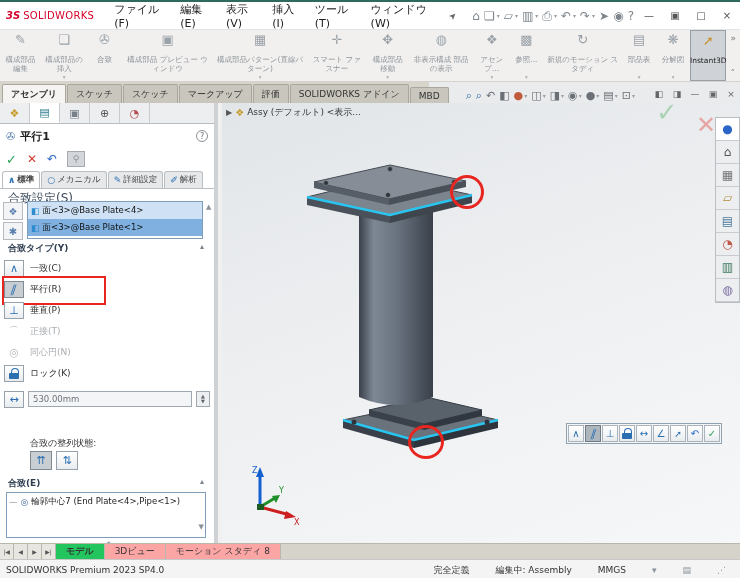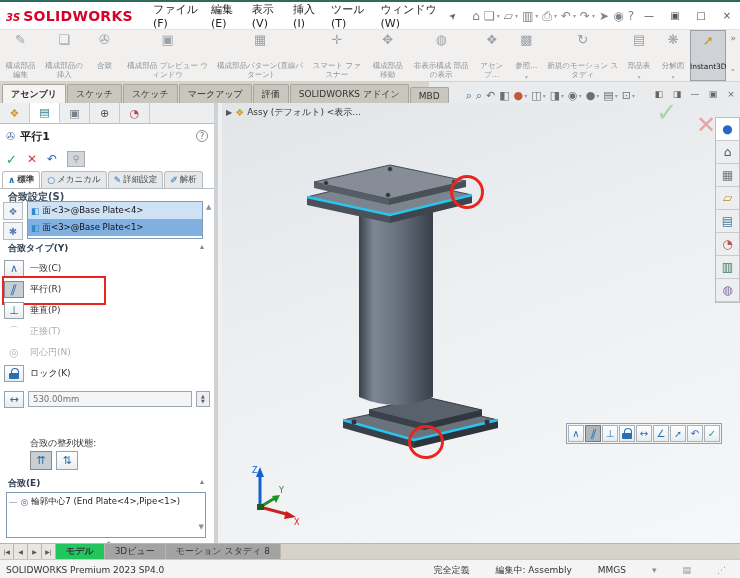--- a/index.html
+++ b/index.html
@@ -4,36 +4,36 @@
 <style>
   * { margin:0; padding:0; box-sizing:border-box; }
   html,body { width:740px; height:578px; }
   body { font-family:"DejaVu Sans",sans-serif; font-size:9px; color:#333; background:#f0f0f0; overflow:hidden; }
   #app { position:relative; width:740px; height:578px; background:#f0f0f0; border-top:2px solid #2e6b5e; }
 
   
   #titlebar { position:absolute; left:0; top:0; width:740px; height:28px; background:#fff; display:flex; align-items:center; border-bottom:1px solid #e3e3e3; }
   .logo { display:flex; align-items:baseline; margin-left:6px; white-space:nowrap; }
   .logo-mark { font-style:italic; font-weight:bold; font-size:10px; color:#d6002a; margin-right:3px; }
-  .logo-word { font-size:14px; font-weight:bold; color:#d6002a; letter-spacing:.3px; }
+  .logo-word { font-size:10px; font-weight:normal; color:#d6002a; letter-spacing:.3px; }
   #menubar { display:flex; margin-left:14px; }
   .menu-item { padding:2px 6px; font-size:11px; color:#222; cursor:default; }
   .pin-glyph { display:inline-block; transform:rotate(-45deg); color:#666; font-size:9px; margin:0 4px; }
   #qa { display:flex; align-items:center; margin-left:10px; }
   .qa-btn { display:flex; align-items:center; margin:0 2px; color:#7d848b; }
   .qa-ico { font-size:12px; line-height:12px; }
   .qa-caret { font-size:6px; color:#9aa0a6; margin-left:2px; }
   #winctrl { margin-left:auto; display:flex; }
   .wbtn { width:26px; height:24px; display:flex; align-items:center; justify-content:center; color:#555; font-size:10px; }
 
   
   #ribbon { position:absolute; left:0; top:28px; width:740px; height:52px; background:#f1f0ef; display:flex; align-items:stretch; border-bottom:1px solid #d6d3cd; overflow:hidden; }
   .rbtn { min-width:34px; max-width:96px; padding:3px 3px 1px; display:flex; flex-direction:column; align-items:center; justify-content:flex-start; color:#8f959b; text-align:center; }
   .rbtn .ric { font-size:13px; line-height:14px; color:#9aa1a8; }
-  .rbtn .rlab { font-size:7.5px; line-height:1.2; margin-top:14px; }
+  .rbtn .rlab { font-size:7.5px; line-height:1.2; margin-top:8px; }
   .rbtn .rcaret { font-size:5.5px; color:#a7adb3; margin-top:auto; }
   .rbtn.active { background:#cfd2d6; border:1px solid #9aa0a7; color:#222; }
   .rbtn.active .ric { color:#c8922a; }
   #ribbon-extra { margin-left:auto; display:flex; flex-direction:column; justify-content:space-between; padding:3px 4px; color:#777; }
 
   
   #tabrow { position:absolute; left:0; top:80px; width:740px; height:21px; background:linear-gradient(90deg,#d7d4cc 0 58%,#e9ebed 58%); display:flex; align-items:flex-end; }
   .ctab { padding:3px 8px 2px; border:1px solid #a9a69e; border-bottom:none; background:#c9c6be; font-size:9px; color:#333; margin-right:1px; border-radius:2px 2px 0 0; }
   .ctab.active { background:#f5f4f2; font-weight:bold; }
   #hud { display:flex; align-items:center; margin-left:14px; margin-bottom:2px; }
@@ -58,21 +58,21 @@
   #pm-clip { color:#5b7fae; font-size:11px; margin-right:5px; }
   #pm-title { font-weight:bold; font-size:11px; color:#222; }
   #pm-help { margin-left:auto; width:12px; height:12px; border:1px solid #8a9199; border-radius:50%; display:flex; align-items:center; justify-content:center; font-size:8px; color:#6a7076; }
   #pm-actions { position:absolute; left:0; top:45px; width:100%; height:22px; display:flex; align-items:center; padding:0 6px; gap:10px; }
   .act-ok{color:#2aa35a;font-weight:bold;font-size:13px} .act-cancel{color:#d43b2f;font-weight:bold;font-size:12px} .act-undo{color:#2a66c8;font-size:12px}
   .act-pin{width:18px;height:16px;background:#d3d6da;border:1px solid #a5abb1;display:flex;align-items:center;justify-content:center;color:#8b9198;font-size:9px}
   #mate-tabs { position:absolute; left:0; top:67px; width:100%; height:19px; display:flex; align-items:flex-end; border-bottom:1px solid #b9bec3; padding-left:2px; }
   .mtab { display:flex; align-items:center; gap:2px; padding:2px 5px; border:1px solid #b9bec3; border-bottom:none; border-radius:3px 3px 0 0; background:#e6e8ea; font-size:8.5px; color:#444; margin-right:1px; }
   .mtab.active { background:#fff; font-weight:bold; }
   .mtab-ico { color:#2a6fb0; font-size:9px; }
-  #sel-label { position:absolute; left:8px; top:87px; font-weight:bold; color:#3b4a5c; font-size:10px; }
+  #sel-label { position:absolute; left:8px; top:87px; font-weight:normal; color:#3b4a5c; font-size:12px; }
   #sel-icons { position:absolute; left:3px; top:99px; width:22px; display:flex; flex-direction:column; gap:2px; }
   .sel-tool { width:20px; height:18px; border:1px solid #b5bbc1; background:#f2f4f6; display:flex; align-items:center; justify-content:center; font-size:10px; }
   #sel-box { position:absolute; left:27px; top:98px; width:176px; height:38px; border:1px solid #7f9db9; background:#fff; overflow:hidden; }
   .sel-item { height:17px; display:flex; align-items:center; padding:0 3px; gap:3px; font-size:8.5px; color:#111; }
   .sel-item.sel1 { background:#cfe2f5; }
   .sel-item.sel2 { background:#7fb0e0; }
   .face-ico { color:#2e8bd0; font-size:9px; }
   #sel-scroll { position:absolute; left:206px; top:100px; color:#8a9199; font-size:7px; }
 
   .group-hd { position:absolute; left:8px; font-weight:bold; color:#2f3e50; font-size:9px; }
@@ -129,21 +129,21 @@
   .mtb-btn.selected { background:#aeb6bd; border-color:#6f7a84; }
   .red-circle { position:absolute; border:3px solid #e8261f; border-radius:50%; }
   #circle-top { left:228px; top:72px; width:34px; height:34px; }
   #circle-bottom { left:186px; top:322px; width:36px; height:34px; }
   #model { position:absolute; left:52px; top:42px; }
   #triad { position:absolute; left:26px; top:358px; }
 
   
   #bottombar { position:absolute; left:0; top:541px; width:740px; height:16px; background:#d6d3cb; display:flex; align-items:stretch; border-top:1px solid #b9b6ae; }
   .vcr { width:14px; display:flex; align-items:center; justify-content:center; background:#e8e6e1; border-right:1px solid #b9b6ae; font-size:6px; color:#555; }
-  .btab { padding:1px 10px; display:flex; align-items:center; font-size:9px; color:#333; border-right:1px solid #b9b6ae; background:#a3a3a3; }
+  .btab { padding:1px 10px; display:flex; align-items:center; font-size:9px; color:#333; border-right:1px solid #b9b6ae; background:#fca5a5; }
   .btab.active { background:#22c55e; font-weight:bold; }
   #statusbar { position:absolute; left:0; top:557px; width:740px; height:21px; background:#f4f4f4; border-top:1px solid #c8c8c8; display:flex; align-items:center; font-size:9px; color:#333; }
   #status-left { margin-left:6px;text-align:center; }
   #status-right { margin-left:auto; display:flex; align-items:center; gap:26px; margin-right:14px; }
   #status-grip { color:#9aa0a6; }
 </style>
 </head>
 <body>
 
 <div id="app">

